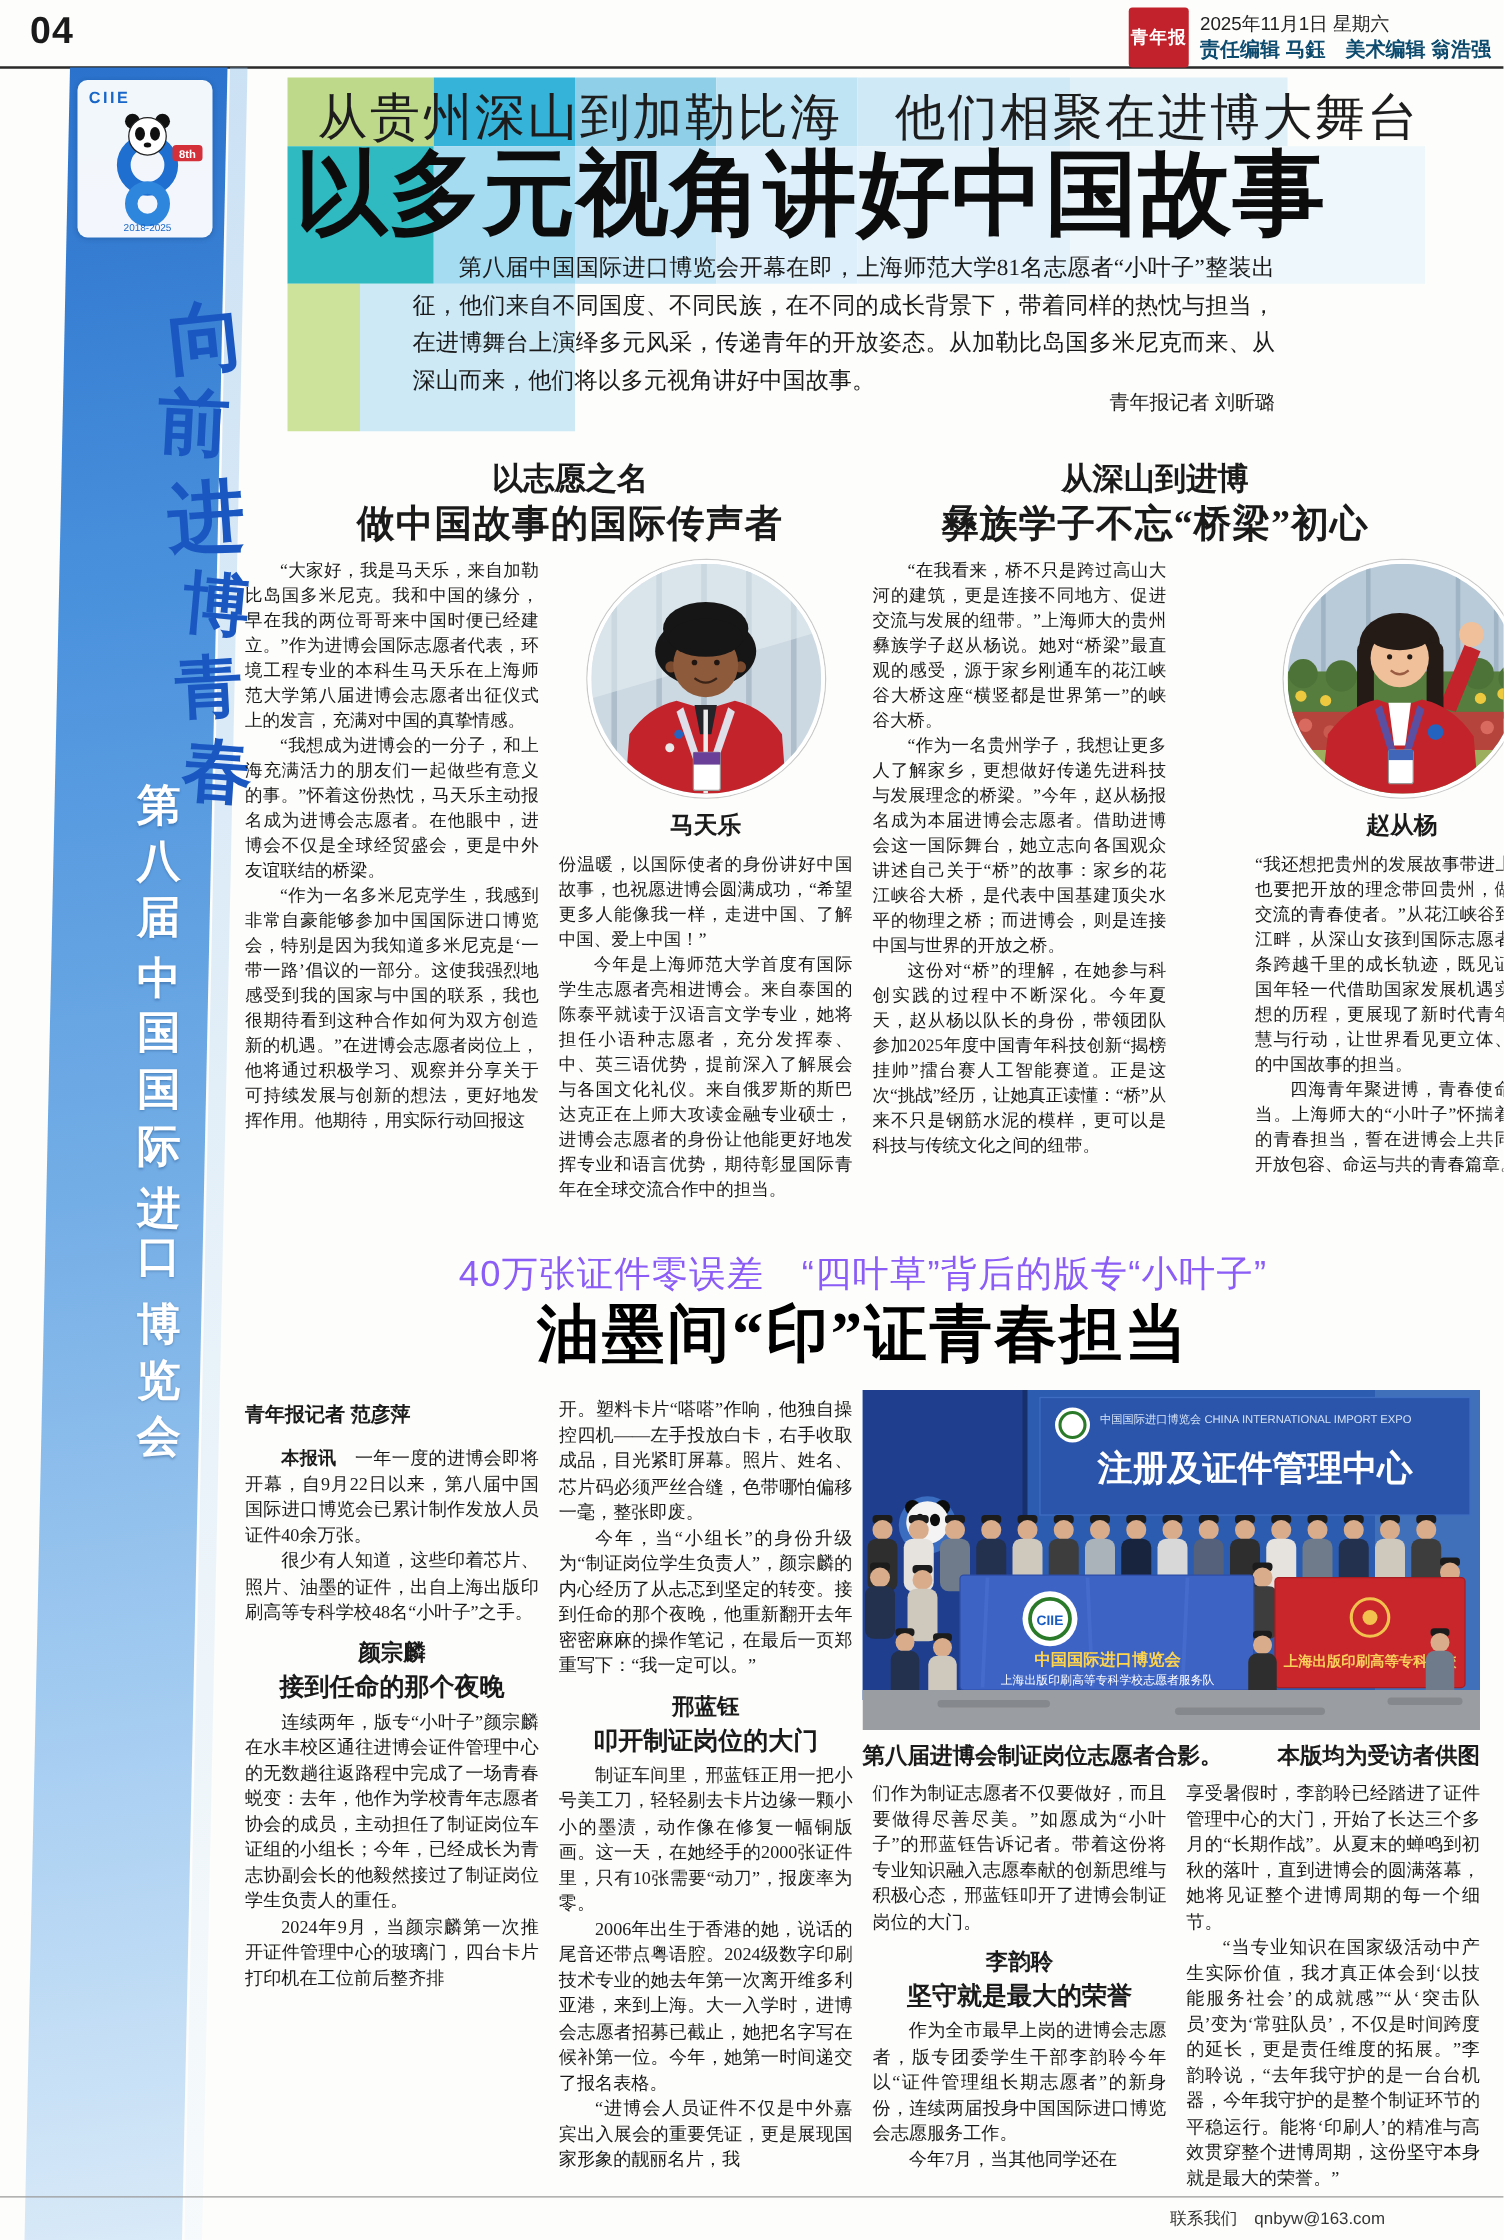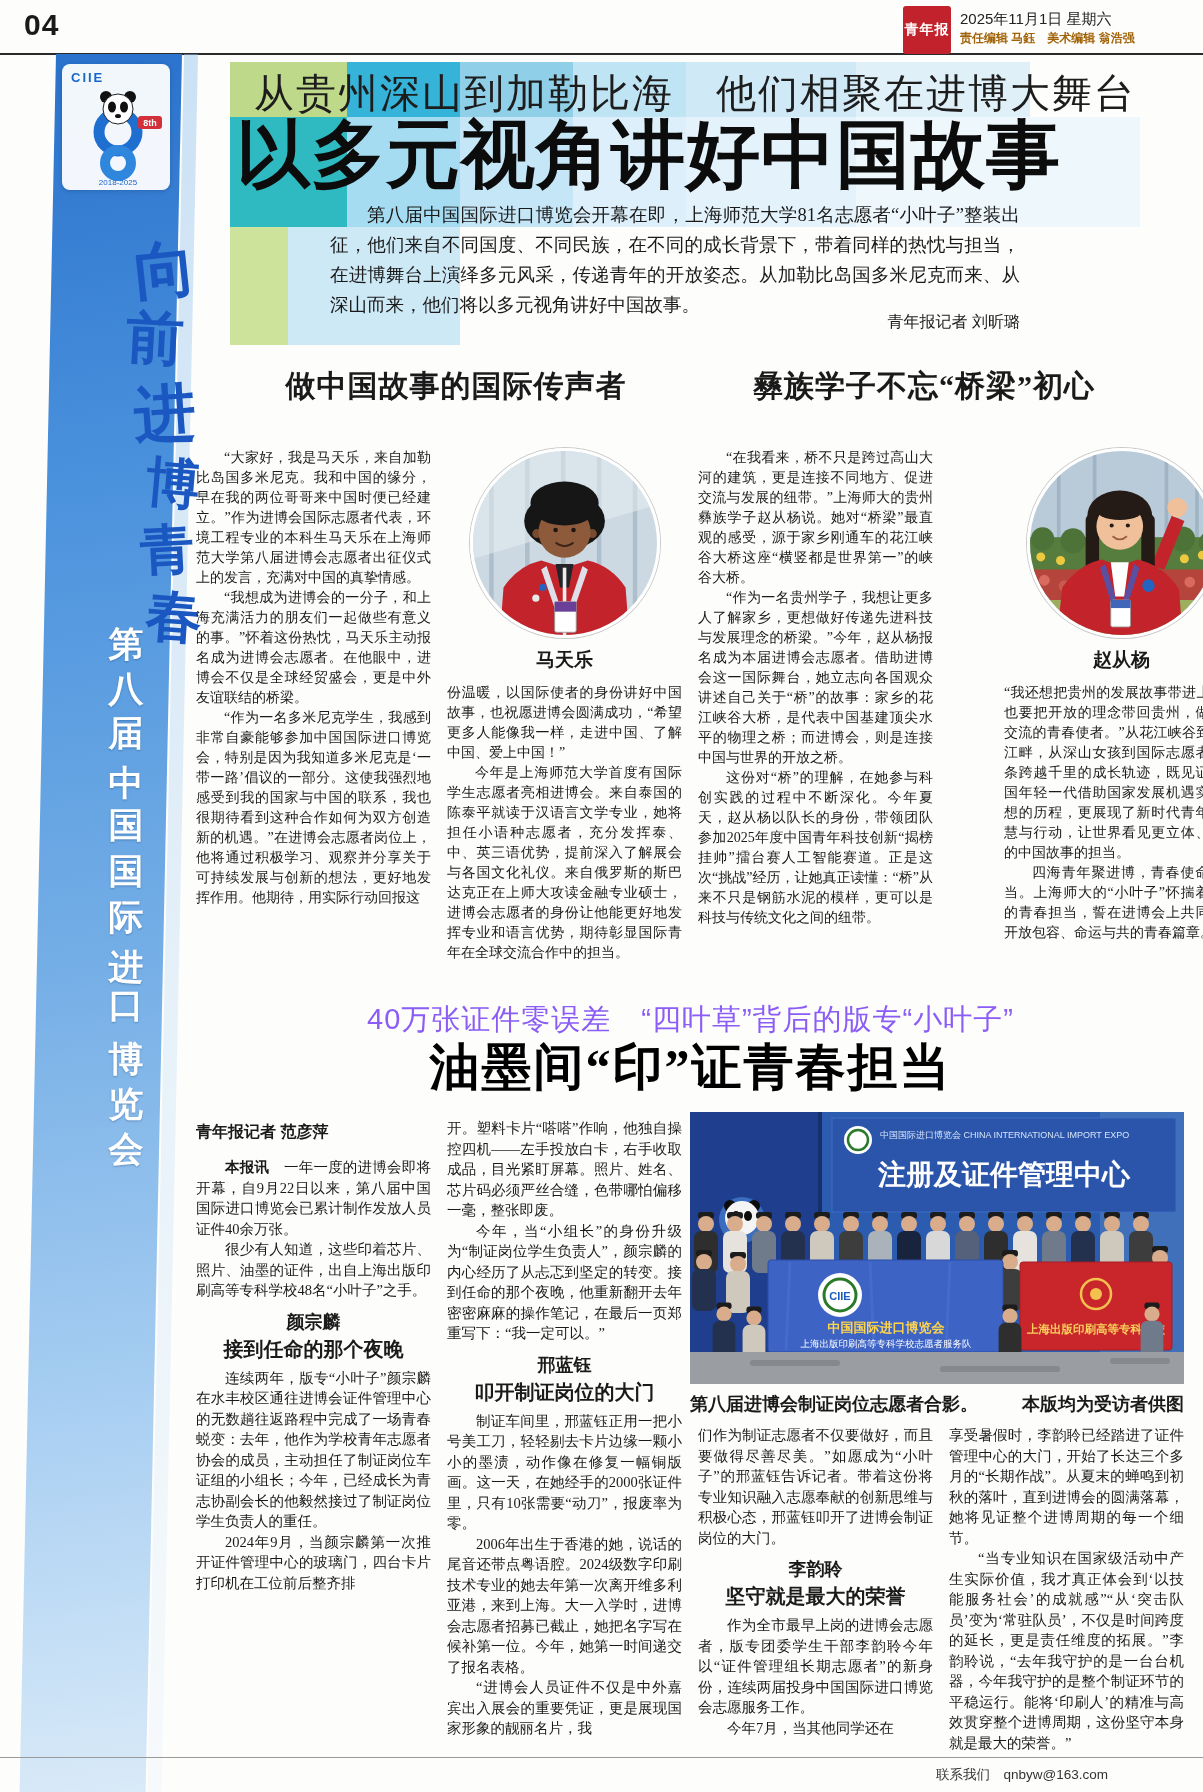--- a/index.html
+++ b/index.html
@@ -7,21 +7,21 @@
         font-family:"Liberation Serif","DejaVu Serif",serif;color:#1a1a1a;}
   .abs{position:absolute;}
   .sans{font-family:"Liberation Sans","DejaVu Sans",sans-serif;}
   
   .pagenum{left:24px;top:8px;font-size:30px;font-weight:800;letter-spacing:1px;}
   .toprule{left:0;top:53px;width:1203px;height:2px;background:#2a2a2a;}
   .mlogo{left:903px;top:6px;width:48px;height:48px;background:#c2222b;border-radius:3px;
          display:flex;align-items:center;justify-content:center;color:#fff;
          font-weight:700;font-size:14px;letter-spacing:1px;}
   .mdate{left:960px;top:10px;font-size:15px;color:#222;}
-  .meds{left:960px;top:30px;font-size:12px;font-weight:700;color:#a16207;}
+  .meds{left:960px;top:30px;font-size:16px;font-weight:700;color:#0c4a6e;}
   
   .band{left:56px;top:54px;width:126px;height:1738px;
         background:linear-gradient(172deg,#2a72cc 0%,#4b92dd 25%,#74aee6 52%,#a9cff2 78%,#d9eaf8 100%);
         transform:skewX(-1.2deg);transform-origin:top left;}
   .band2{left:184px;top:54px;width:14px;height:1738px;opacity:.45;
         background:linear-gradient(172deg,#8fc0ec,#cfe5f7 60%,#eef6fc);
         transform:skewX(-1.2deg);transform-origin:top left;}
   .logocard{left:62px;top:64px;width:108px;height:126px;background:rgba(255,255,255,.94);
         border-radius:8px;box-shadow:0 1px 4px rgba(0,40,90,.25);}
   .slogan span{position:absolute;font-weight:900;color:#1b57c1;
@@ -126,24 +126,26 @@
     <div class="mtile" style="left:856px;top:62px;width:174px;height:55px;background:#e0f0f9;"></div>
     <div class="mtile" style="left:856px;top:117px;width:284px;height:110px;background:#eef7fc;"></div>
   </div>
 
   <div class="abs title1 sans">以多元视角讲好中国故事</div>
   <div class="abs kick1 sans">从贵州深山到加勒比海　他们相聚在进博大舞台</div>
   <div class="abs intro">第八届中国国际进口博览会开幕在即，上海师范大学81名志愿者“小叶子”整装出征，他们来自不同国度、不同民族，在不同的成长背景下，带着同样的热忱与担当，在进博舞台上演绎多元风采，传递青年的开放姿态。从加勒比岛国多米尼克而来、从深山而来，他们将以多元视角讲好中国故事。</div>
   <div class="abs byline1 sans">青年报记者 刘昕璐</div>
 
   <div class="abs" style="left:196px;top:366px;width:520px;">
+    <div class="eyebrow">以志愿之名</div>
     <div class="sechead">做中国故事的国际传声者</div>
   </div>
 
   <div class="abs" style="left:664px;top:366px;width:520px;">
+    <div class="eyebrow">从深山到进博</div>
     <div class="sechead">彝族学子不忘“桥梁”初心</div>
   </div>
 
   <div class="abs col" style="left:196px;top:448px;">
       <p class="para">“大家好，我是马天乐，来自加勒比岛国多米尼克。我和中国的缘分，早在我的两位哥哥来中国时便已经建立。”作为进博会国际志愿者代表，环境工程专业的本科生马天乐在上海师范大学第八届进博会志愿者出征仪式上的发言，充满对中国的真挚情感。</p>
       <p class="para">“我想成为进博会的一分子，和上海充满活力的朋友们一起做些有意义的事。”怀着这份热忱，马天乐主动报名成为进博会志愿者。在他眼中，进博会不仅是全球经贸盛会，更是中外友谊联结的桥梁。</p>
       <p class="para">“作为一名多米尼克学生，我感到非常自豪能够参加中国国际进口博览会，特别是因为我知道多米尼克是‘一带一路’倡议的一部分。这使我强烈地感受到我的国家与中国的联系，我也很期待看到这种合作如何为双方创造新的机遇。”在进博会志愿者岗位上，他将通过积极学习、观察并分享关于可持续发展与创新的想法，更好地发挥作用。他期待，用实际行动回报这</p>
     </div>
 
   <div class="abs col" style="left:447px;top:448px;">

